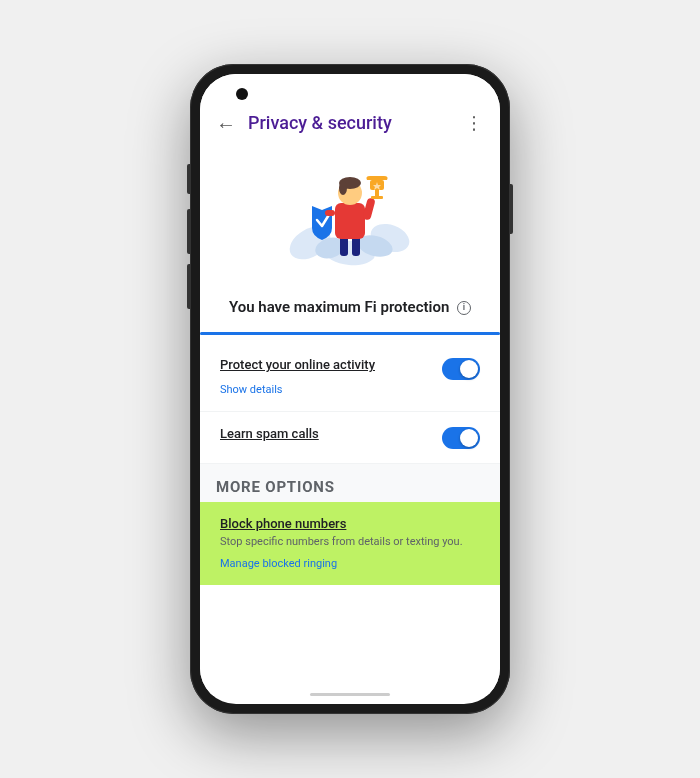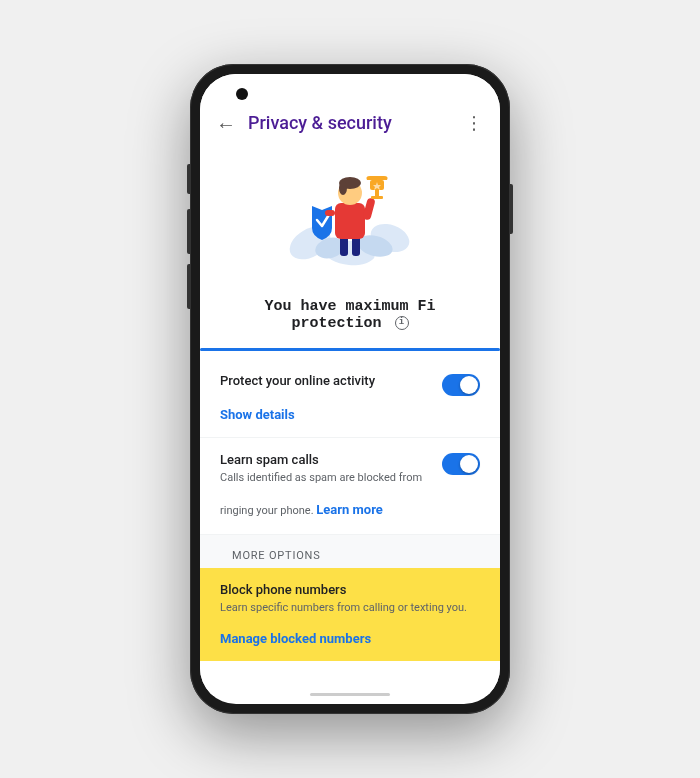--- a/index.html
+++ b/index.html
@@ -102,21 +102,20 @@
 
     .illustration {
       width: 140px;
       height: 120px;
     }
 
     
     .protection-section {
       padding: 12px 20px 8px;
       text-align: center;
-      font-family: Liberation Mono, monospace;
     }
 
     .protection-title {
       font-size: 15px;
       font-weight: 600;
       color: #202124;
       margin-bottom: 8px;
     }
 
     .info-icon {
@@ -158,34 +157,35 @@
     .setting-text {
       flex: 1;
       padding-right: 12px;
     }
 
     .setting-title {
       font-size: 13px;
       font-weight: 500;
       color: #202124;
       margin-bottom: 3px;
+      text-decoration: underline;
     }
 
     .setting-desc {
       font-size: 11px;
       color: #5f6368;
       line-height: 1.4;
     }
 
     .setting-link {
-      font-size: 13px;
+      font-size: 11px;
       color: #1a73e8;
-      font-weight: 700;
-      cursor: pointer;
-      margin-top: 16px;
+      font-weight: 400;
+      cursor: pointer;
+      margin-top: 8px;
       display: inline-block;
     }
 
     
     .toggle {
       width: 38px;
       height: 22px;
       background: #1a73e8;
       border-radius: 11px;
       position: relative;
@@ -205,31 +205,31 @@
       right: 2px;
       box-shadow: 0 1px 3px rgba(0,0,0,0.3);
     }
 
     
     .more-options-section {
       background: #f8f9fa;
     }
 
     .section-label {
-      padding: 14px 32px 6px;
-      font-size: 11px;
-      font-weight: 400;
+      padding: 14px 16px 6px;
+      font-size: 15px;
+      font-weight: 700;
       color: #5f6368;
       letter-spacing: 0.8px;
       text-transform: uppercase;
     }
 
     .block-numbers-row {
       padding: 14px 20px;
-      background: #fde047;
+      background: #bef264;
     }
 
     
     .home-indicator {
       position: absolute;
       bottom: 8px;
       left: 50%;
       transform: translateX(-50%);
       width: 80px;
       height: 3px;
@@ -350,34 +350,30 @@
         <div class="setting-text">
           <div class="setting-title">Protect your online activity</div>
           <span class="setting-link">Show details</span>
         </div>
         <div class="toggle"></div>
       </div>
 
       <div class="setting-row">
         <div class="setting-text">
           <div class="setting-title">Learn spam calls</div>
-          <div class="setting-desc">
-            <span>Calls identified as spam are blocked from ringing your phone.</span>
-            <span class="setting-link">Learn more</span>
-          </div>
         </div>
         <div class="toggle"></div>
       </div>
 
       <div class="more-options-section">
         <div class="section-label">MORE OPTIONS</div>
         <div class="block-numbers-row">
           <div class="setting-title">Block phone numbers</div>
-          <div class="setting-desc">Learn specific numbers from calling or texting you.</div>
-          <span class="setting-link">Manage blocked numbers</span>
+          <div class="setting-desc">Stop specific numbers from details or texting you.</div>
+          <span class="setting-link">Manage blocked ringing</span>
         </div>
       </div>
 
     </div>
 
     <div class="home-indicator"></div>
   </div>
 </div>
 
 </body></html>

